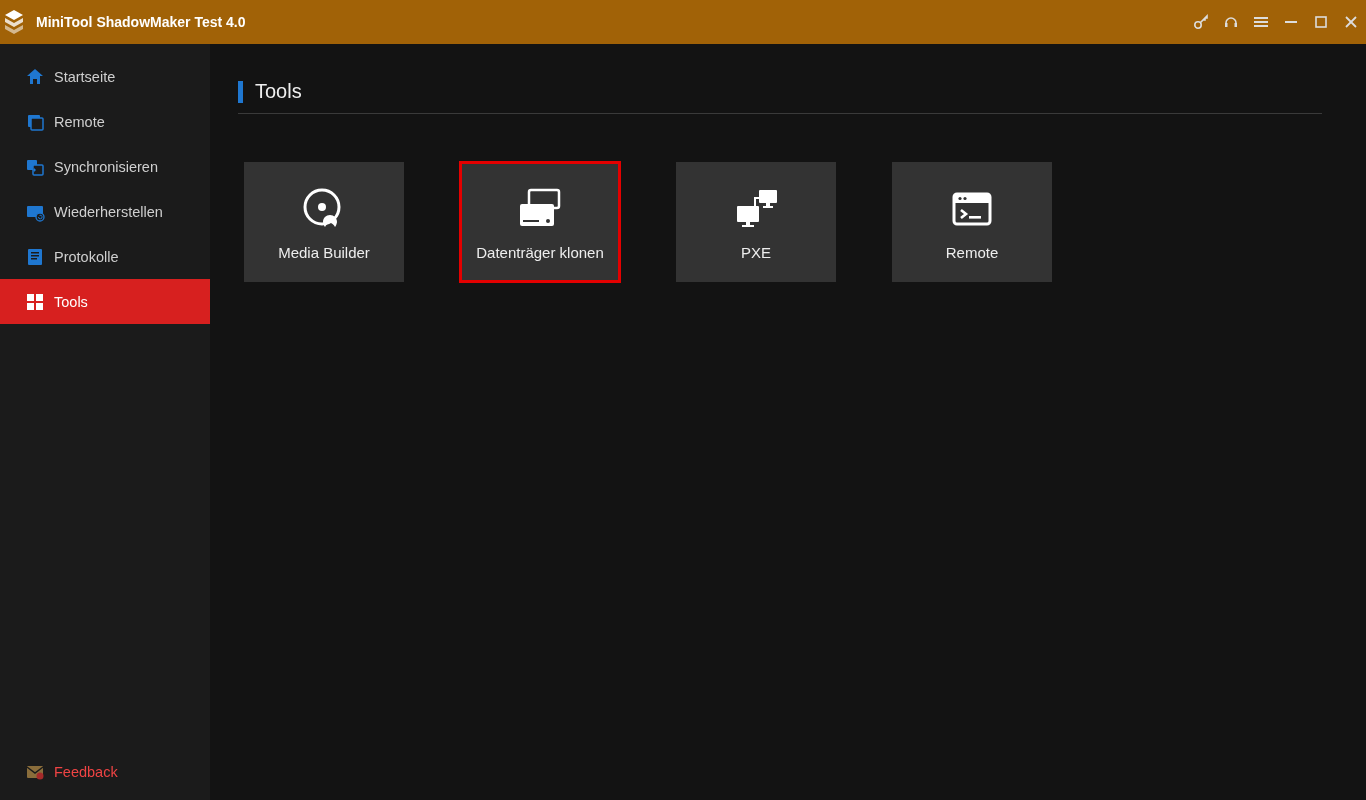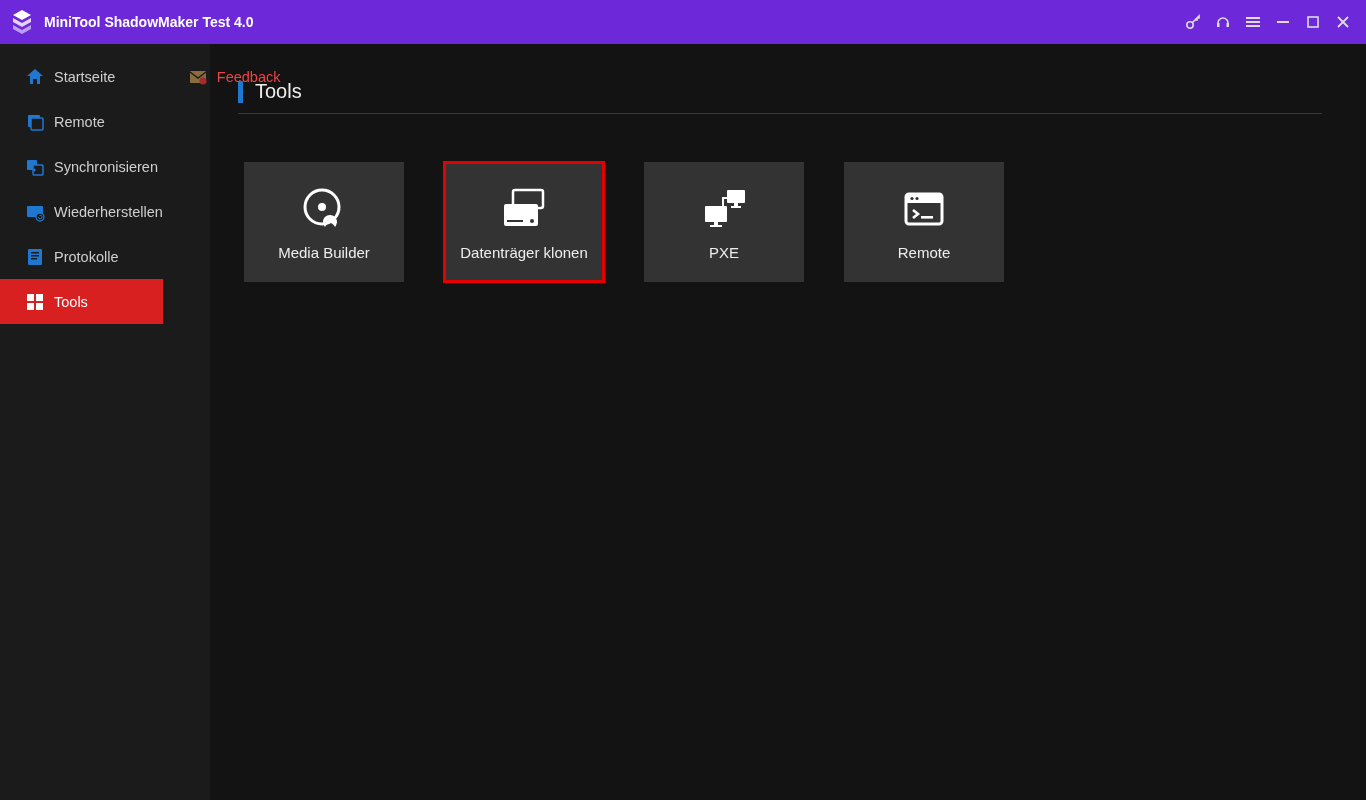--- a/index.html
+++ b/index.html
@@ -1,36 +1,36 @@
 <!DOCTYPE html>
 <html><head>
 <meta charset="utf-8">
 <style>
 * { margin:0; padding:0; box-sizing:border-box; font-family:"Segoe UI",Arial,sans-serif; }
 body { background:#0d0d0d; color:#e0e0e0; width:1366px; height:800px; overflow:hidden; }
-.titlebar { height:44px; background:#6d28d9; display:flex; align-items:center; padding:0 8px; }
+.titlebar { height:44px; background:#a16207; display:flex; align-items:center; padding:0 0; }
 .titlebar .logo { width:28px; height:28px; margin-right:8px; display:flex; align-items:center; justify-content:center; }
 .titlebar .title { font-size:14px; font-weight:600; color:#fff; }
 .titlebar .spacer { flex:1; }
 .titlebar .ctl { width:30px; height:30px; display:flex; align-items:center; justify-content:center; color:#ddd; cursor:pointer; }
 .titlebar .ctl svg { display:block; }
 .app { display:flex; height:756px; }
-.sidebar { width:210px; background:#1b1b1b; display:flex; padding-top:10px; }
+.sidebar { width:210px; background:#1b1b1b; display:flex; flex-direction:column; padding-top:10px; }
 .nav { flex:1; }
 .nav-item, .footer-item { display:flex; align-items:center; height:45px; padding-left:54px; cursor:pointer; color:#cfcfcf; font-size:14.5px; position:relative; }
 .nav-item .icon, .footer-item .icon { position:absolute; left:24px; width:22px; height:22px; display:flex; align-items:center; justify-content:center; }
 .nav-item.active { background:#d7201f; color:#fff; }
 .nav-item.active .icon svg { fill:#fff!important; }
 .footer { padding-bottom:6px; }
 .footer-item { color:#ef4444; }
 .main { flex:1; background:#131313; padding:36px 44px 20px 28px; }
 .page-header { display:flex; align-items:center; border-bottom:1px solid #3a3a3a; padding-bottom:10px; margin-bottom:48px; }
 .page-header .bar { width:5px; height:22px; background:#1f77d0; margin-right:12px; }
 .page-header h1 { font-size:20px; font-weight:400; color:#eee; }
-.grid { display:flex; flex-wrap:wrap; gap:40px; padding-left:6px; }
+.grid { display:flex; flex-wrap:wrap; gap:56px; padding-left:6px; }
 .tile { width:160px; height:120px; background:#333333; display:flex; flex-direction:column; align-items:center; justify-content:center; cursor:pointer; position:relative; }
 .tile.selected { outline:3px solid #e40000; outline-offset:-2px; }
 .tile .t-icon { height:50px; display:flex; align-items:center; justify-content:center; margin-bottom:10px; }
 .tile .t-label { color:#eee; font-size:15px; text-align:center; }
 </style>
 </head>
 <body>
 
 <div class="titlebar">
   <span class="logo">

